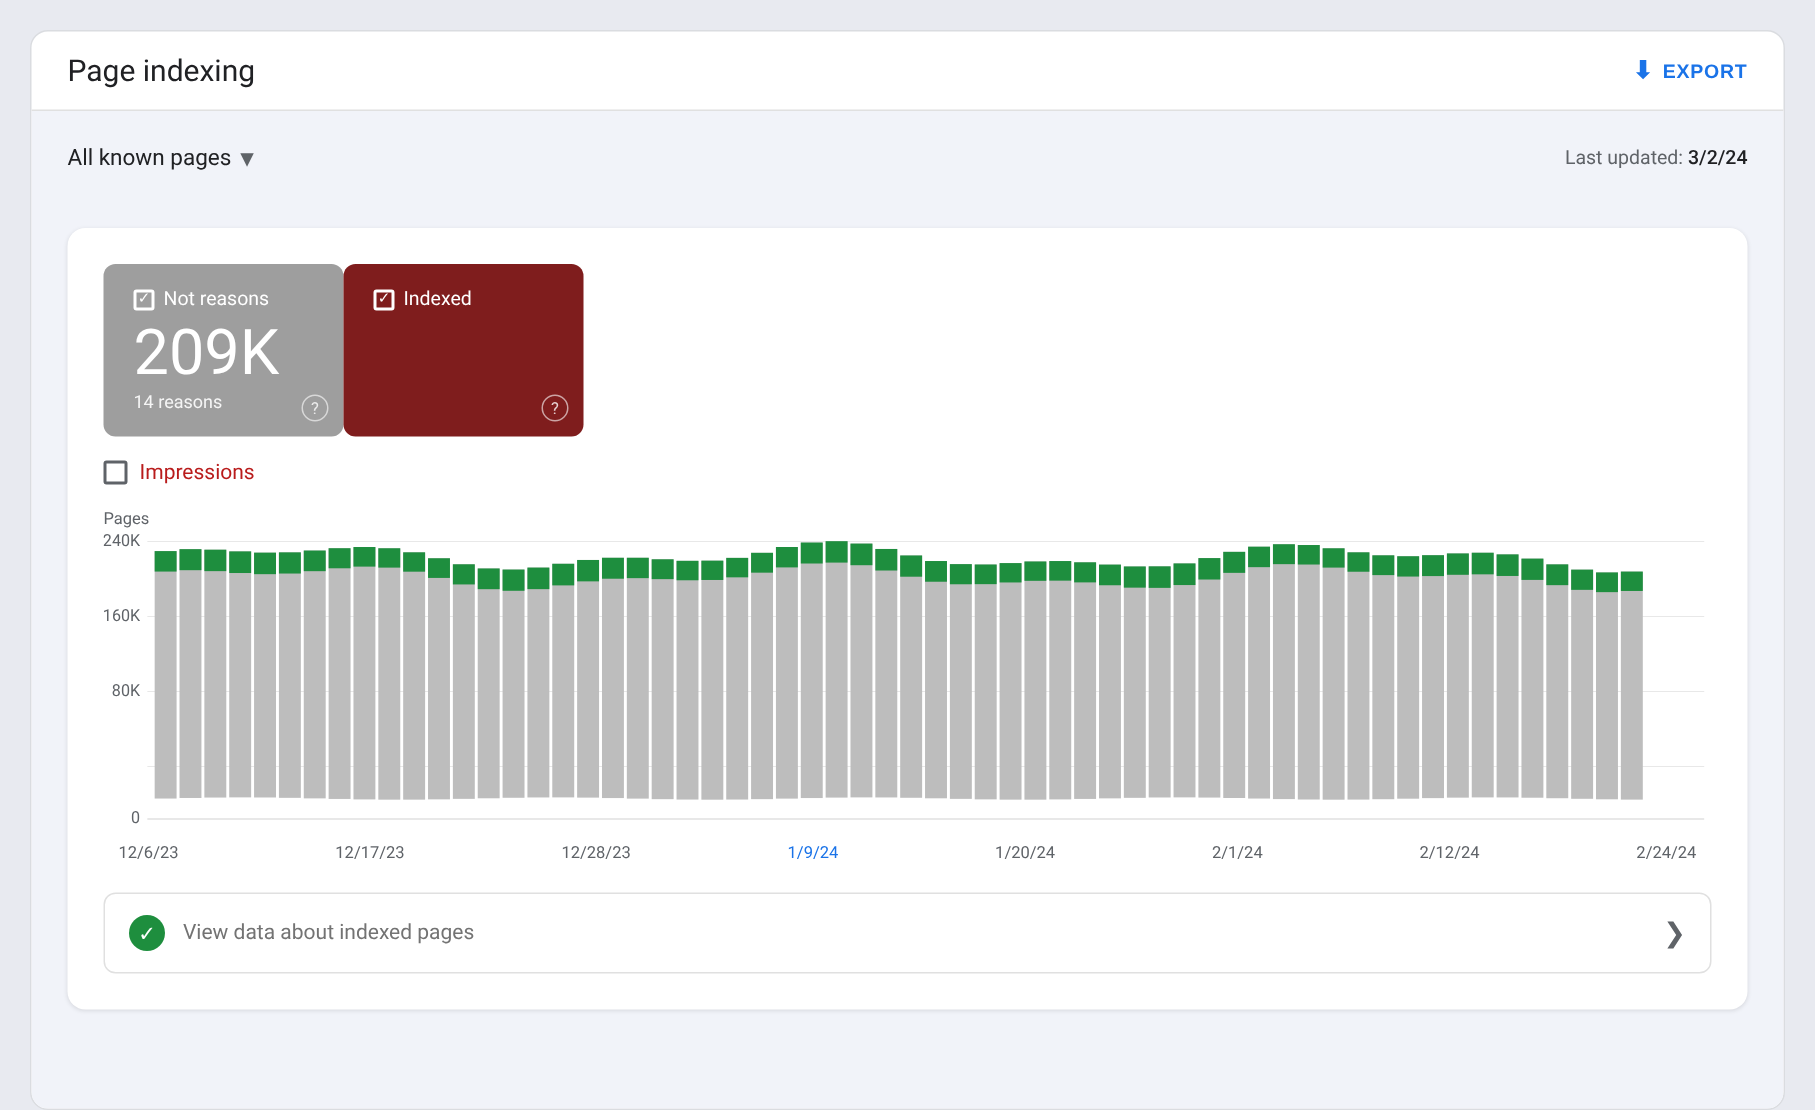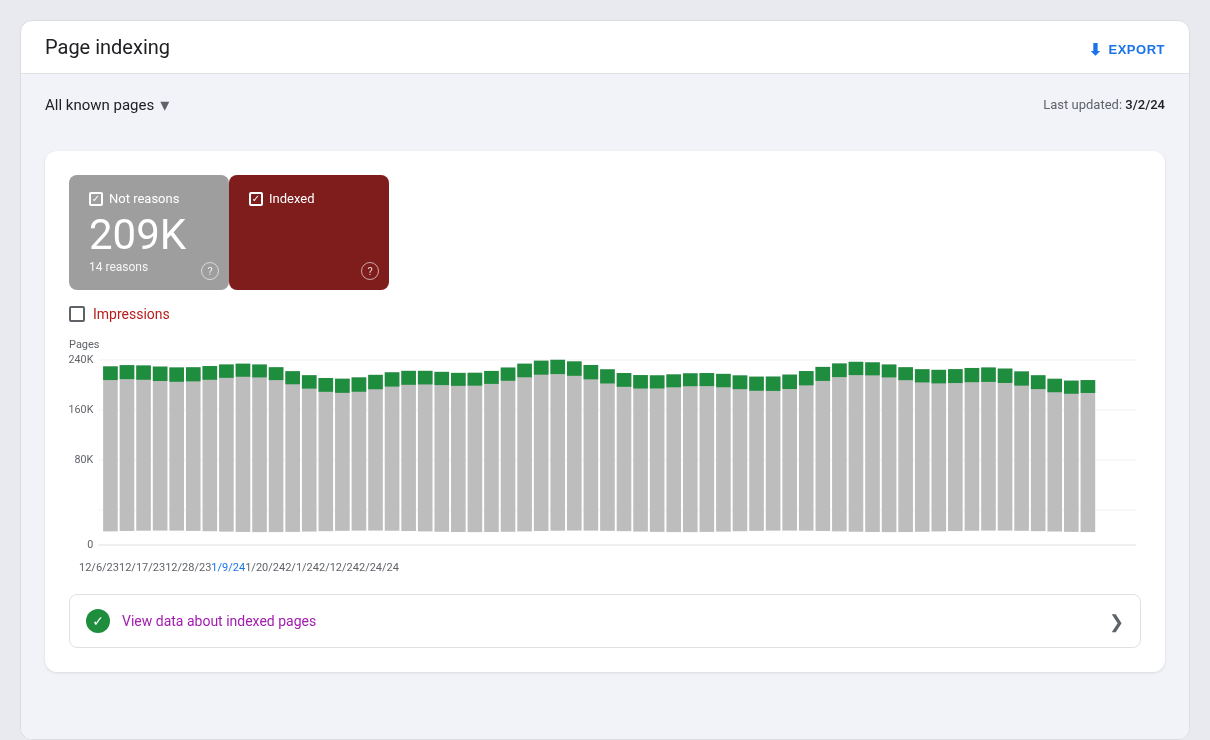--- a/index.html
+++ b/index.html
@@ -17,21 +17,21 @@
       border-radius: 12px;
       border: 1px solid #dadce0;
       width: 1180px;
       min-height: 720px;
       overflow: hidden;
       display: flex;
       flex-direction: column;
     }
     .header {
       display: flex;
-      align-items: flex-end;
+      align-items: center;
       justify-content: space-between;
       padding: 14px 24px;
       border-bottom: 1px solid #e0e0e0;
     }
     .header-title {
       font-size: 20px;
       font-weight: 400;
       color: #202124;
     }
     .export-btn {
@@ -186,20 +186,21 @@
     .chart-container {
       position: relative;
       height: 200px;
     }
     .chart-svg {
       width: 100%;
       height: 100%;
     }
     .chart-x-labels {
       display: flex;
+      justify-content: space-between;
       margin-top: 6px;
       padding: 0 10px;
     }
     .chart-x-label {
       font-size: 11px;
       color: #5f6368;
     }
     .chart-x-label.highlighted {
       color: #1a73e8;
     }
@@ -226,21 +227,21 @@
       border-radius: 50%;
       display: flex;
       align-items: center;
       justify-content: center;
       color: #fff;
       font-size: 14px;
       flex-shrink: 0;
     }
     .view-data-text {
       font-size: 14px;
-      color: #a21caf;
+      color: #737373;
       text-align: right;
     }
     .chevron-right {
       color: #5f6368;
       font-size: 18px;
     }
   </style>
 </head>
 <body>
 

